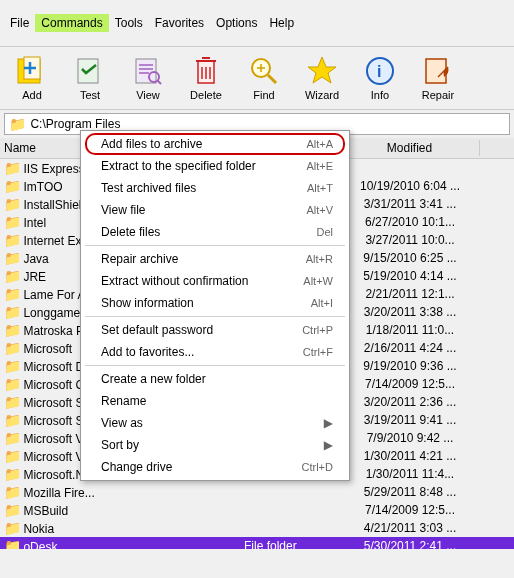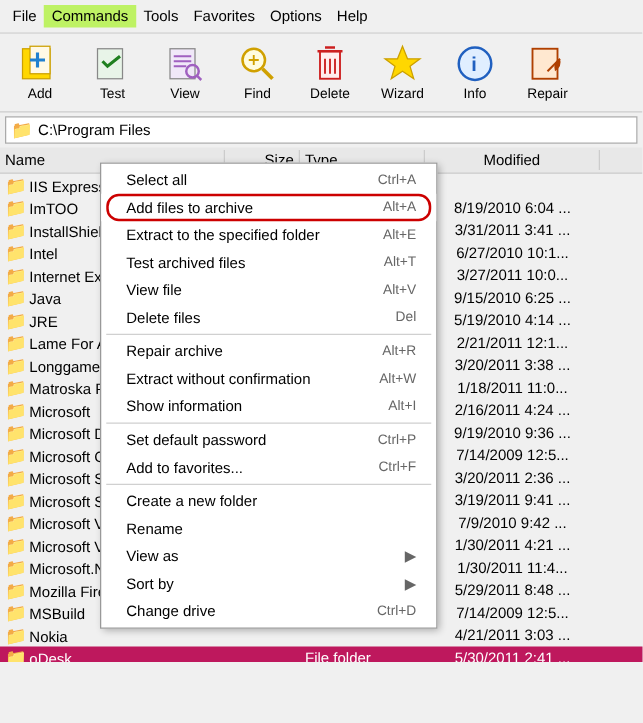--- a/index.html
+++ b/index.html
@@ -10,21 +10,21 @@
       font-size: 12px;
       background: #f0f0f0;
       overflow: hidden;
       position: relative;
     }
 
     
     .menubar {
       display: flex;
       background: #f0f0f0;
-      padding: 4px 4px;
+      padding: 14px 4px;
       border-bottom: 1px solid #ccc;
       font-size: 12px;
     }
     .menubar-item {
       padding: 2px 6px;
       cursor: pointer;
     }
     .menubar-item.active { background: #bef264; }
 
     
@@ -98,21 +98,21 @@
       position: relative;
     }
     .file-row {
       display: flex;
       align-items: center;
       padding: 1px 0;
       font-size: 12px;
       white-space: nowrap;
       cursor: default;
     }
-    .file-row.selected { background: #be185d; color: white; }
+    .file-row.selected { background: #6d28d9; color: white; }
     .file-row .col { padding: 0 4px; }
     .file-icon { margin-right: 2px; font-size: 14px; color: #ffc300; }
 
     
     .context-menu {
       position: absolute;
       top: 130px;
       left: 80px;
       width: 270px;
       background: white;
@@ -206,46 +206,46 @@
         <circle cx="22" cy="22" r="5" fill="none" stroke="#a060c0" stroke-width="2"></circle>
         <line x1="25.5" y1="25.5" x2="29" y2="29" stroke="#a060c0" stroke-width="2"></line>
       </svg>
     </div>
     <span>View</span>
   </div>
 
   <div class="toolbar-btn">
     <div class="toolbar-icon">
       <svg width="32" height="32" viewBox="0 0 32 32">
-        <circle cx="13" cy="13" r="9" fill="#fffce0" stroke="#d0a000" stroke-width="2"></circle>
-        <line x1="20" y1="20" x2="28" y2="28" stroke="#d0a000" stroke-width="3"></line>
-        <line x1="9" y1="13" x2="17" y2="13" stroke="#d0a000" stroke-width="1.5"></line>
-        <line x1="13" y1="9" x2="13" y2="17" stroke="#d0a000" stroke-width="1.5"></line>
-      </svg>
-    </div>
-    <span>Find</span>
-  </div>
-
-  <div class="toolbar-btn">
-    <div class="toolbar-icon">
-      <svg width="32" height="32" viewBox="0 0 32 32">
         <rect x="8" y="6" width="16" height="22" fill="#ffeeee" stroke="#cc2020" stroke-width="1.5"></rect>
         <line x1="6" y1="6" x2="26" y2="6" stroke="#cc2020" stroke-width="2"></line>
         <line x1="12" y1="3" x2="20" y2="3" stroke="#cc2020" stroke-width="2"></line>
         <line x1="12" y1="12" x2="12" y2="24" stroke="#cc2020" stroke-width="1.5"></line>
         <line x1="16" y1="12" x2="16" y2="24" stroke="#cc2020" stroke-width="1.5"></line>
         <line x1="20" y1="12" x2="20" y2="24" stroke="#cc2020" stroke-width="1.5"></line>
       </svg>
     </div>
     <span>Delete</span>
   </div>
 
   <div class="toolbar-btn">
     <div class="toolbar-icon">
       <svg width="32" height="32" viewBox="0 0 32 32">
+        <circle cx="13" cy="13" r="9" fill="#fffce0" stroke="#d0a000" stroke-width="2"></circle>
+        <line x1="20" y1="20" x2="28" y2="28" stroke="#d0a000" stroke-width="3"></line>
+        <line x1="9" y1="13" x2="17" y2="13" stroke="#d0a000" stroke-width="1.5"></line>
+        <line x1="13" y1="9" x2="13" y2="17" stroke="#d0a000" stroke-width="1.5"></line>
+      </svg>
+    </div>
+    <span>Find</span>
+  </div>
+
+  <div class="toolbar-btn">
+    <div class="toolbar-icon">
+      <svg width="32" height="32" viewBox="0 0 32 32">
         <polygon points="16,2 20,12 30,12 22,18 25,28 16,22 7,28 10,18 2,12 12,12" fill="#ffd700" stroke="#cca000" stroke-width="1"></polygon>
       </svg>
     </div>
     <span>Wizard</span>
   </div>
 
   <div class="toolbar-btn">
     <div class="toolbar-icon">
       <svg width="32" height="32" viewBox="0 0 32 32">
         <circle cx="16" cy="16" r="13" fill="#e0eeff" stroke="#2060c0" stroke-width="2"></circle>
@@ -286,21 +286,21 @@
     </div>
     <div class="col col-size"></div>
     <div class="col col-type">File folder</div>
   </div>
     <div class="file-row">
     <div class="col col-name">
       <span class="file-icon">📁</span>ImTOO
     </div>
     <div class="col col-size"></div>
     <div class="col col-type"></div>
-    <div class="col col-modified">8/19/2010 6:04 ...</div>
+    <div class="col col-modified">10/19/2010 6:04 ...</div>
   </div>
     <div class="file-row">
     <div class="col col-name">
       <span class="file-icon">📁</span>InstallShield
     </div>
     <div class="col col-size"></div>
     <div class="col col-type"></div>
     <div class="col col-modified">3/31/2011 3:41 ...</div>
   </div>
     <div class="file-row">
@@ -451,24 +451,20 @@
     <div class="col col-name">
       <span class="file-icon">📁</span>oDesk
     </div>
     <div class="col col-size"></div>
     <div class="col col-type">File folder</div>
     <div class="col col-modified">5/30/2011 2:41 ...</div>
   </div>
   </div>
 
 <div class="context-menu" id="context-menu">
-    <div class="ctx-item">
-      <span>Select all</span>
-      <span class="ctx-shortcut">Ctrl+A</span>
-    </div>
     <div class="ctx-item highlighted">
       <span>Add files to archive</span>
       <span class="ctx-shortcut">Alt+A</span>
     </div>
     <div class="ctx-item">
       <span>Extract to the specified folder</span>
       <span class="ctx-shortcut">Alt+E</span>
     </div>
     <div class="ctx-item">
       <span>Test archived files</span>

